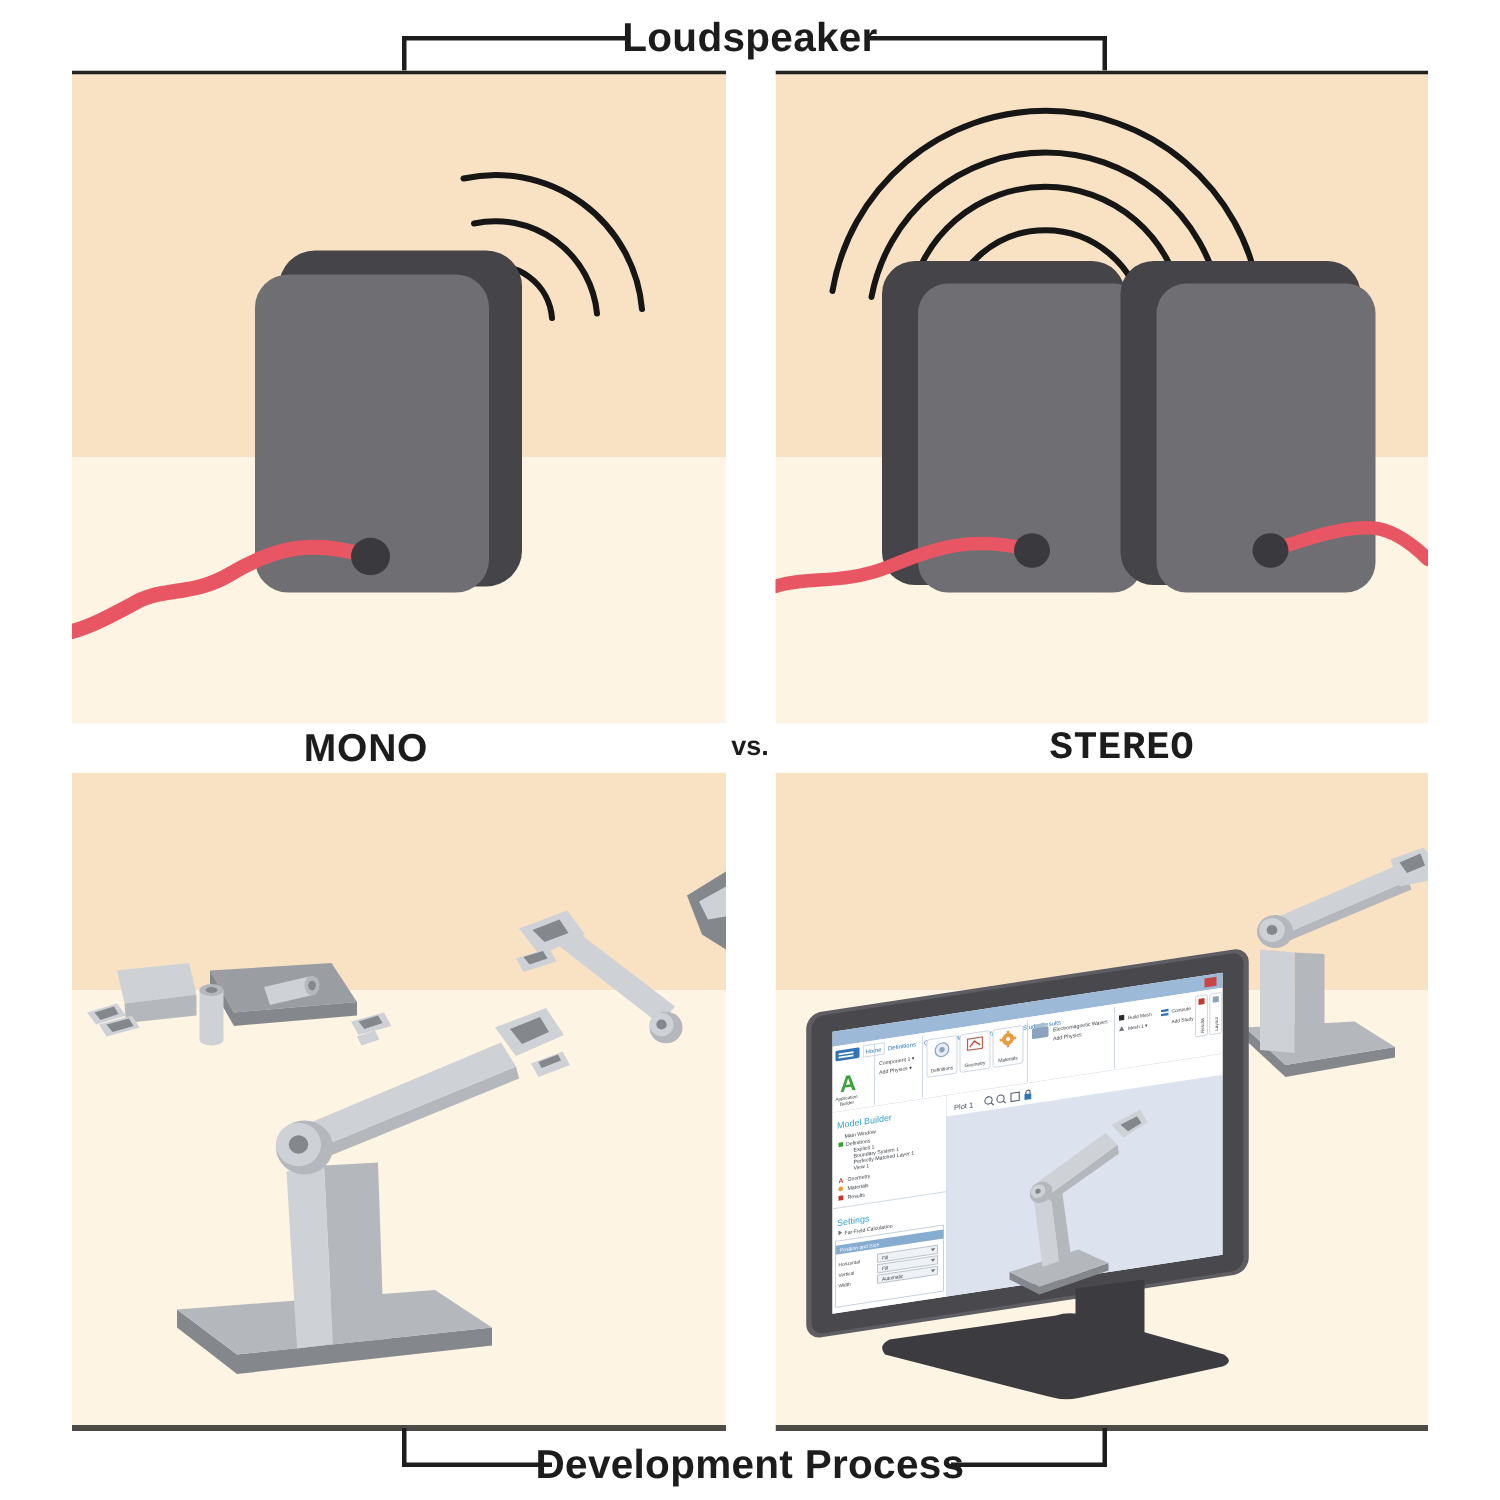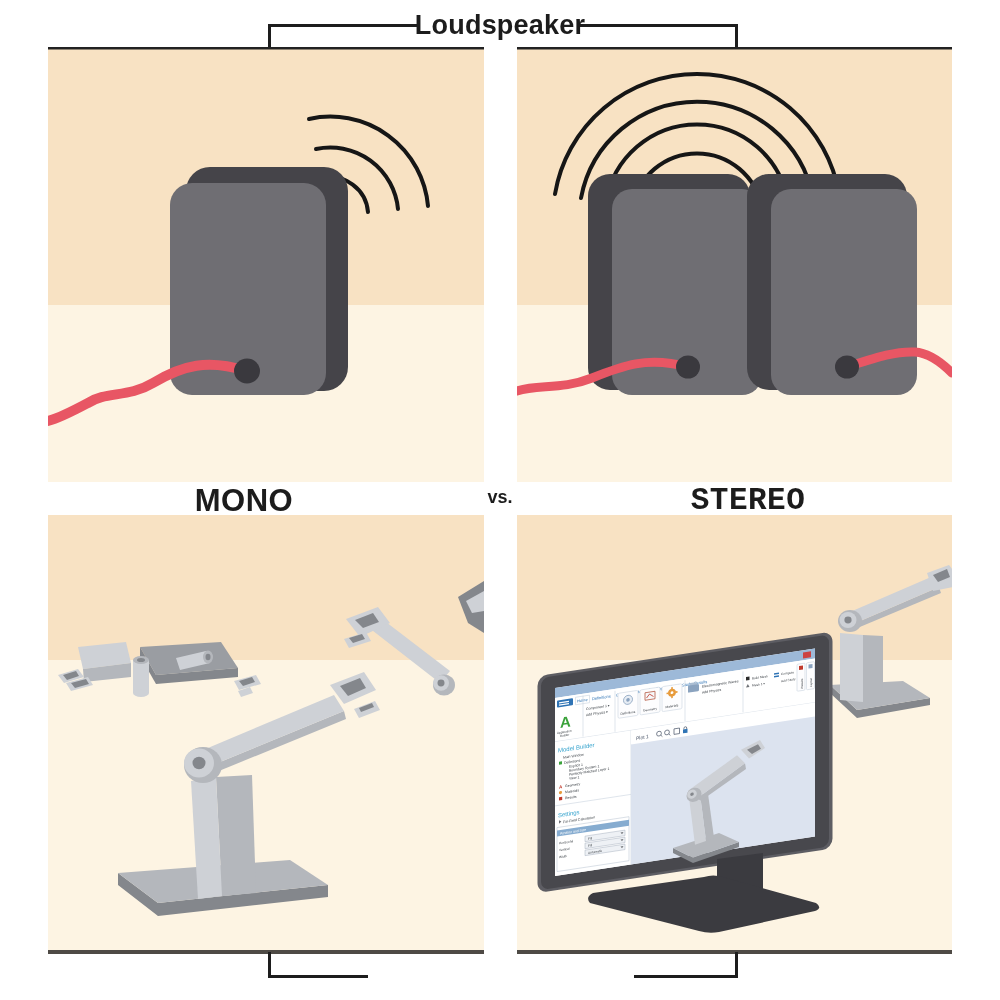--- a/index.html
+++ b/index.html
@@ -3,21 +3,21 @@
 <meta charset="utf-8">
 <style>
   html,body{margin:0;padding:0;background:#fff;}
   body{font-family:"Liberation Sans", sans-serif;}
   #canvas{position:relative;width:1000px;height:1000px;background:var(--band);overflow:hidden;}
   .panel{position:absolute;}
   .bracket-h{position:absolute;height:3px;background:var(--line);}
   .bracket-v{position:absolute;width:3px;background:var(--line);}
   .title{position:absolute;left:0;right:0;text-align:center;font-size:27px;font-weight:700;color:var(--ink);letter-spacing:.2px;}
   .band-label{position:absolute;text-align:center;font-weight:800;color:var(--ink);}
-  .label-big{font-size:31px;letter-spacing:.5px;}
+  .label-big{font-size:26px;letter-spacing:.5px;}
   .label-vs{font-size:18px;}
   svg{display:block;font-family:"Liberation Sans", sans-serif;}
   
   .f-wall{fill:var(--wall);} .f-floor{fill:var(--floor);} .f-topline{fill:var(--topline);} .f-botline{fill:var(--botline);}
   .f-body{fill:var(--speaker_body);} .f-sdark{fill:var(--speaker_dark);} .f-hole{fill:var(--speaker_hole);}
   .f-light{fill:var(--part_light);} .f-mid{fill:var(--part_mid);} .f-dark{fill:var(--part_dark);}
   .f-shadow{fill:var(--part_shadow);} .f-deep{fill:var(--part_deep);}
   .f-frame{fill:var(--monitor_frame);} .f-fedge{fill:var(--monitor_edge);} .f-mdark{fill:var(--monitor_dark);}
   .f-white{fill:#ffffff;} .f-canvas{fill:var(--screen_canvas);} .f-titlebar{fill:var(--screen_titlebar);}
   .f-close{fill:var(--screen_close);} .f-green{fill:var(--screen_green);} .f-orange{fill:var(--screen_orange);}
@@ -315,14 +315,15 @@
       <polygon class="f-mdark" points="200,344 246,338 246,390 200,394"></polygon>
       <path class="f-mdark" d="M 76 378 Q 68 382 73 388 L 182 416 Q 192 419 202 417 L 298 396 Q 306 393 299 388 L 206 362 Q 196 359 187 362 Z"></path>
     </g>
     <rect class="f-botline" x="0" y="435" width="435" height="4"></rect>
   </svg>
 
   <div class="bracket-v" style="left:268px;top:952px;height:26px;"></div>
   <div class="bracket-v" style="left:735px;top:952px;height:26px;"></div>
   <div class="bracket-h" style="left:268px;top:975px;width:100px;"></div>
   <div class="bracket-h" style="left:634px;top:975px;width:104px;"></div>
+  <div class="title" style="top:961px;">Development Process</div>
 
 </div>
 
 </body></html>

